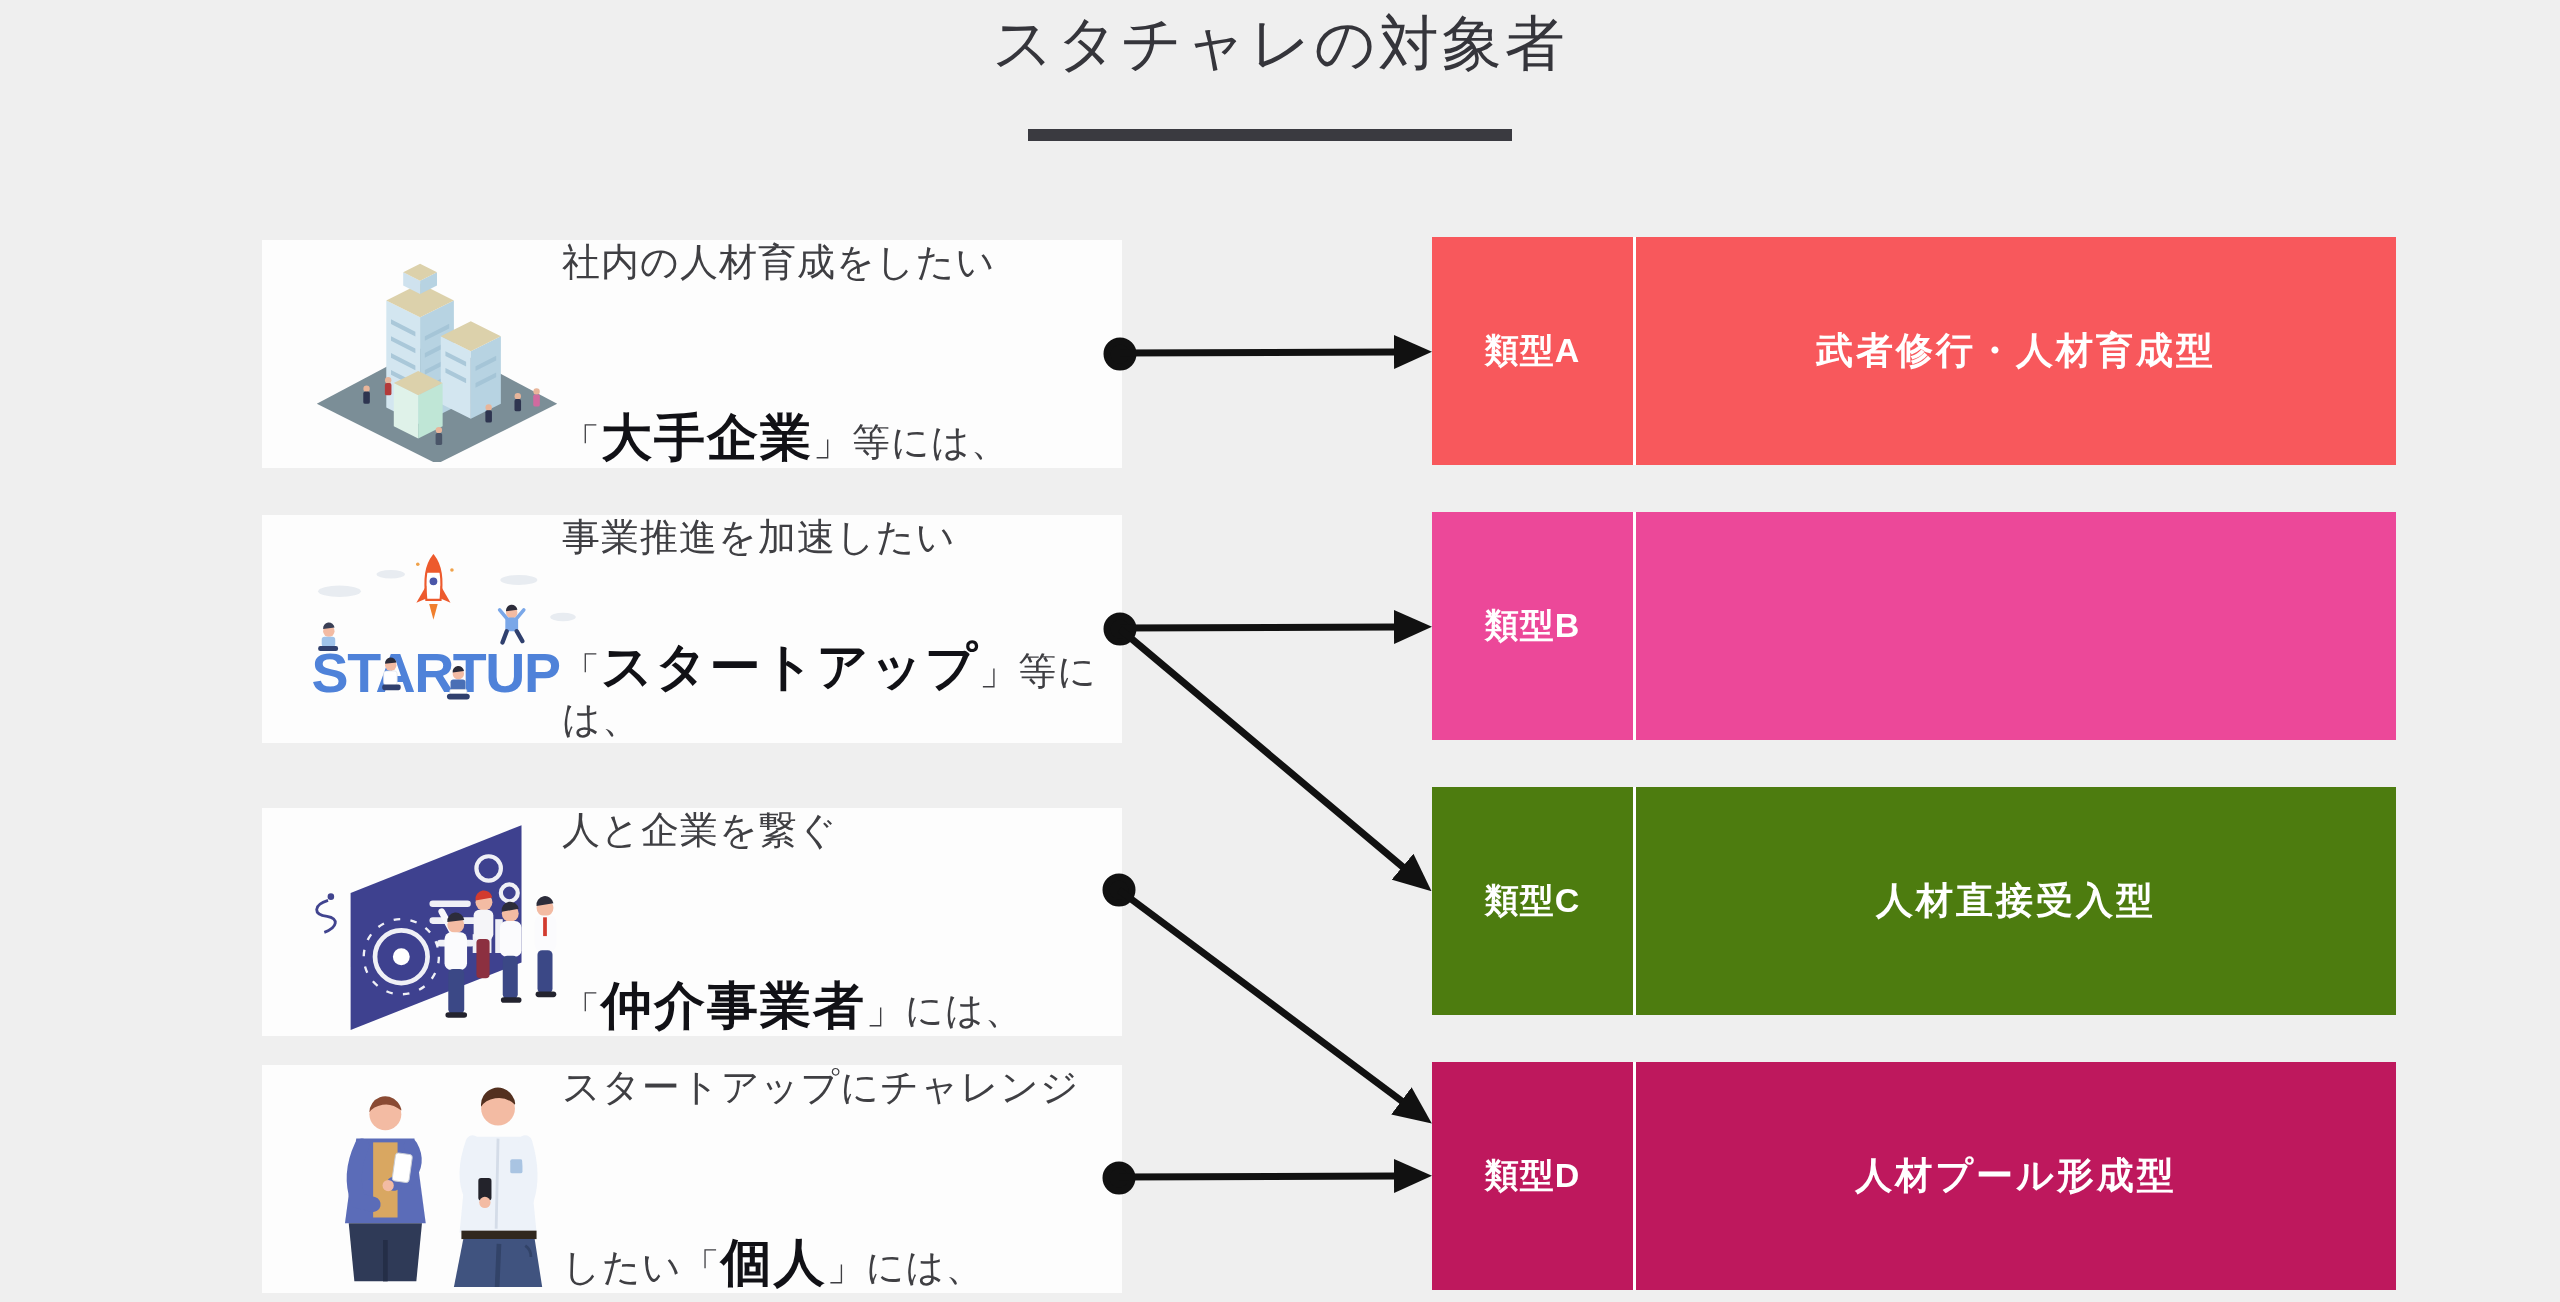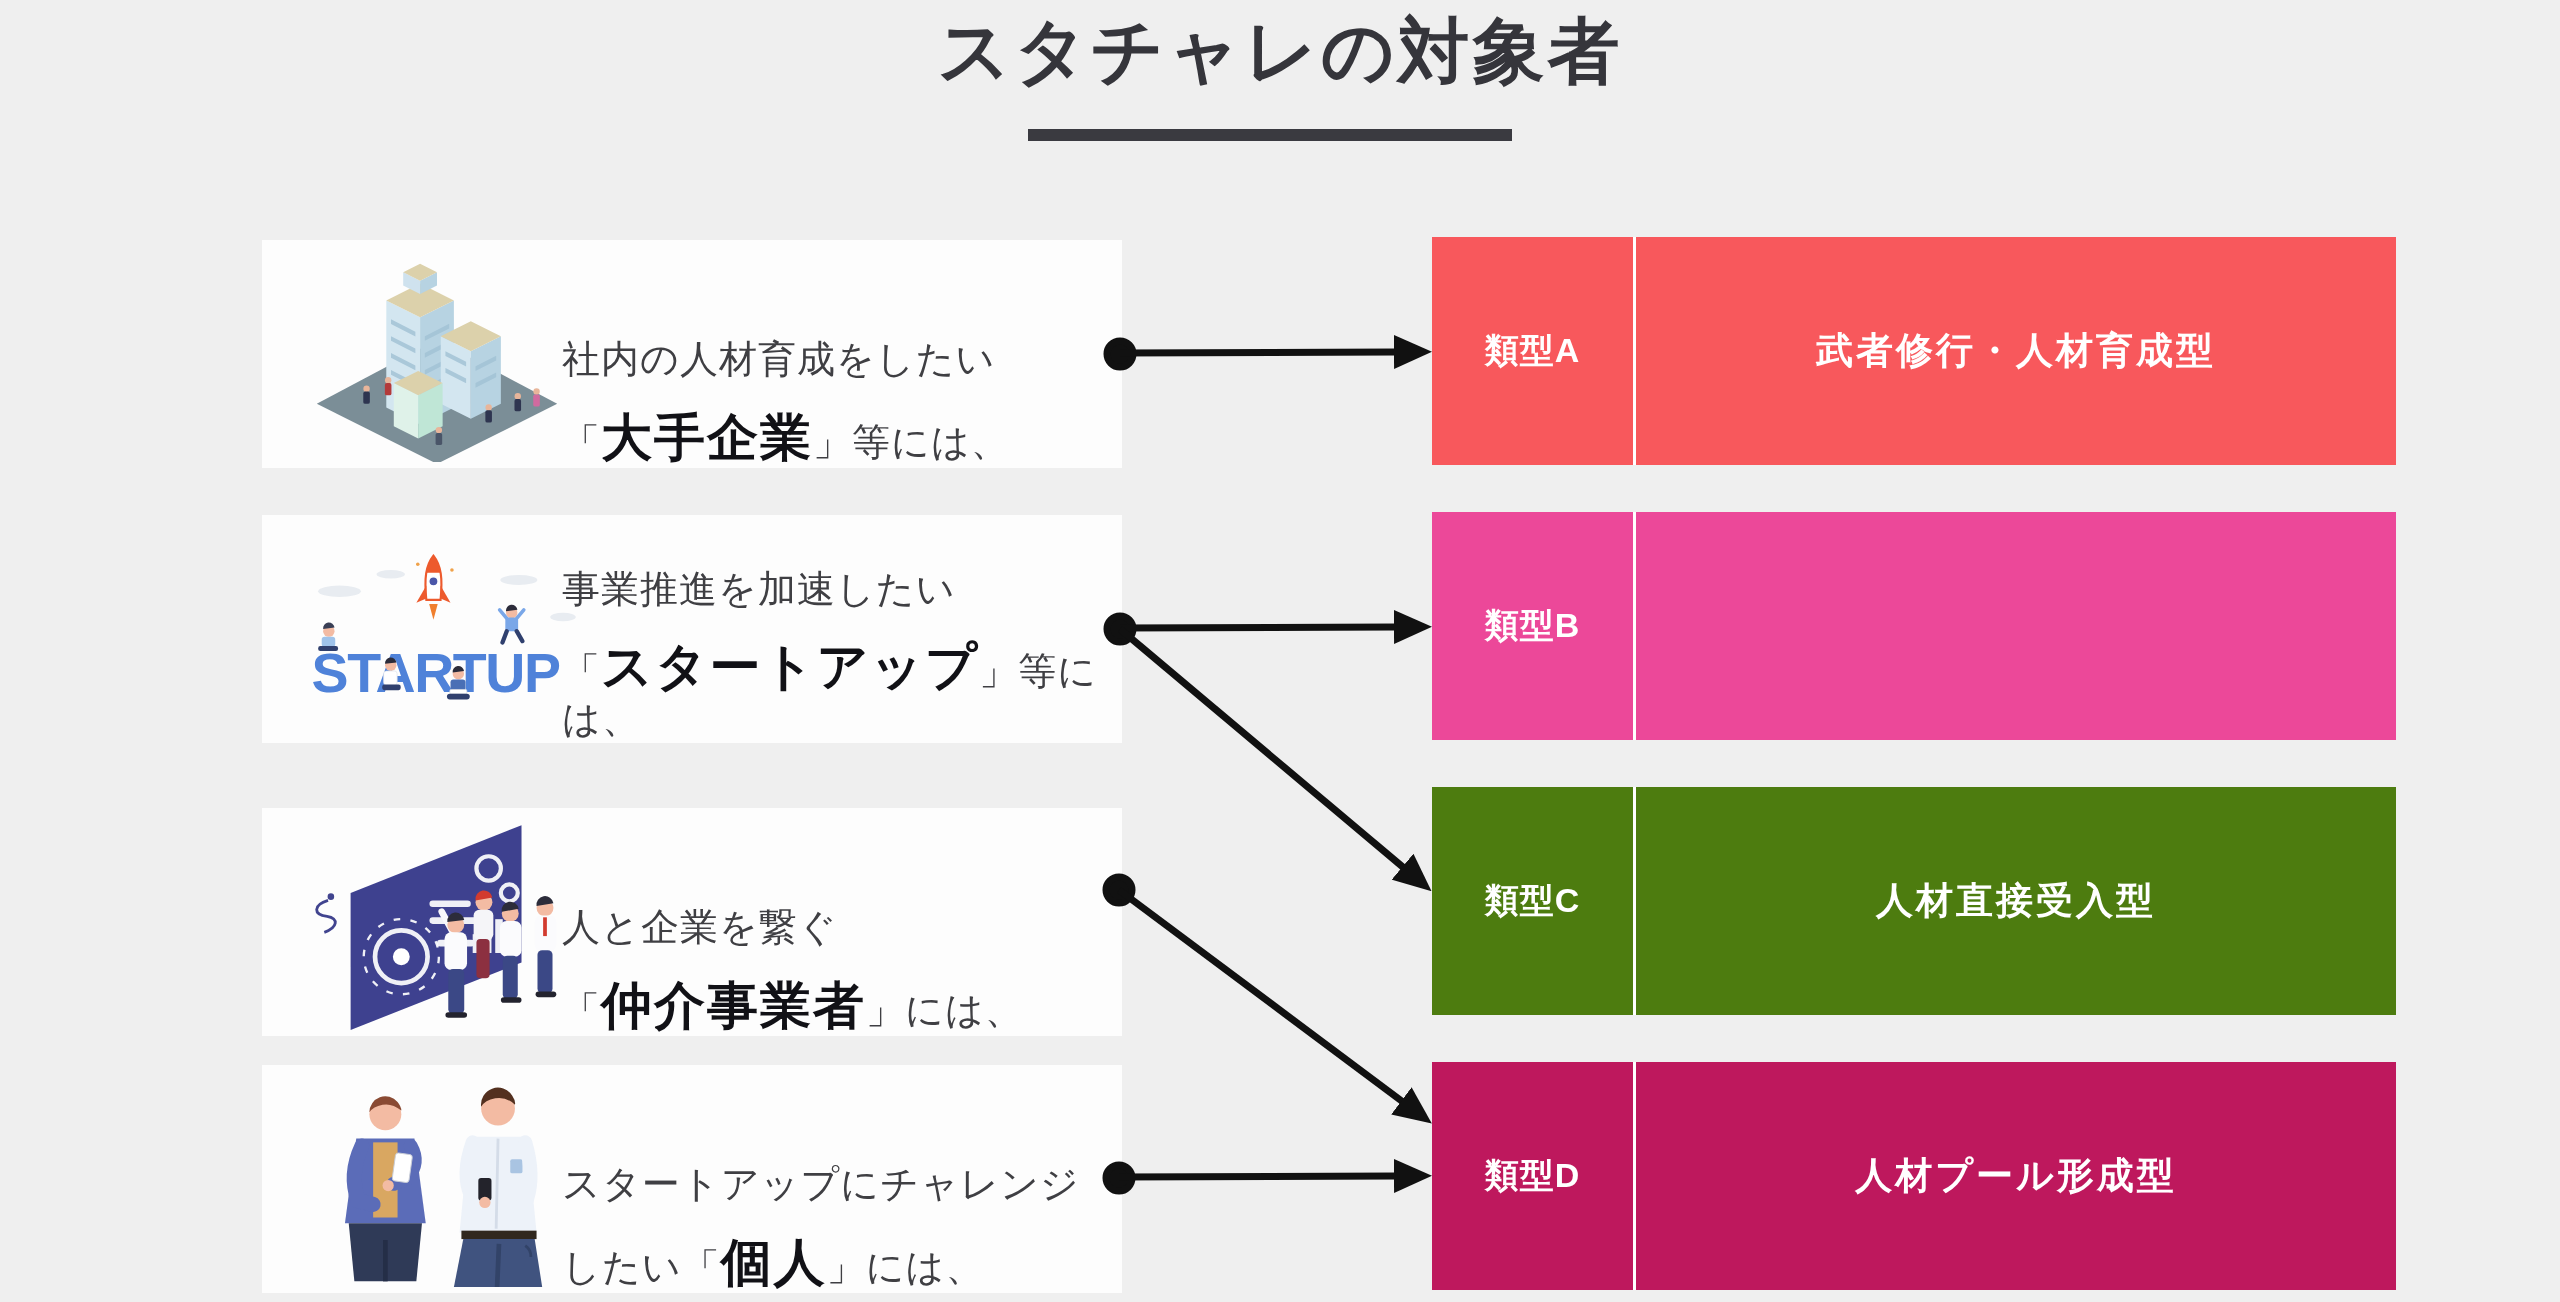--- a/index.html
+++ b/index.html
@@ -4,34 +4,34 @@
 <style>
   html,body{margin:0;padding:0;}
   body{
     width:2560px;height:1302px;position:relative;overflow:hidden;
     background:#efefef;
     font-family:"Liberation Sans","DejaVu Sans",sans-serif;
   }
   
   .title{
     position:absolute;top:4px;left:0;width:2560px;text-align:center;
-    font-size:72px;font-weight:bold;color:#35353b;letter-spacing:3px;
+    font-size:60px;font-weight:normal;color:#35353b;letter-spacing:3px;
   }
   .title-underline{
     position:absolute;left:1028px;top:129px;width:484px;height:12px;background:#3a3a40;
   }
   
   .aud-row{
     position:absolute;left:262px;width:860px;height:228px;background:#fdfdfd;
   }
   .aud-illus{position:absolute;left:22px;top:6px;width:306px;height:216px;}
   .aud-illus svg{width:100%;height:100%;}
   .aud-text{
     position:absolute;left:300px;top:0;width:540px;height:100%;
-    display:flex;flex-direction:column;justify-content:flex-end;gap:24px;
+    display:flex;flex-direction:column;justify-content:space-between;gap:24px;
     color:#3f3f43;font-size:38px;line-height:1.2;letter-spacing:1px;
   }
   .aud-text b{font-size:51px;color:#111116;letter-spacing:2px;}
   
   .type-row{
     position:absolute;left:1432px;width:964px;height:228px;display:flex;color:#ffffff;
   }
   .type-label{
     width:201px;border-right:3px solid #ffffff;flex:none;
     display:flex;align-items:center;justify-content:center;

